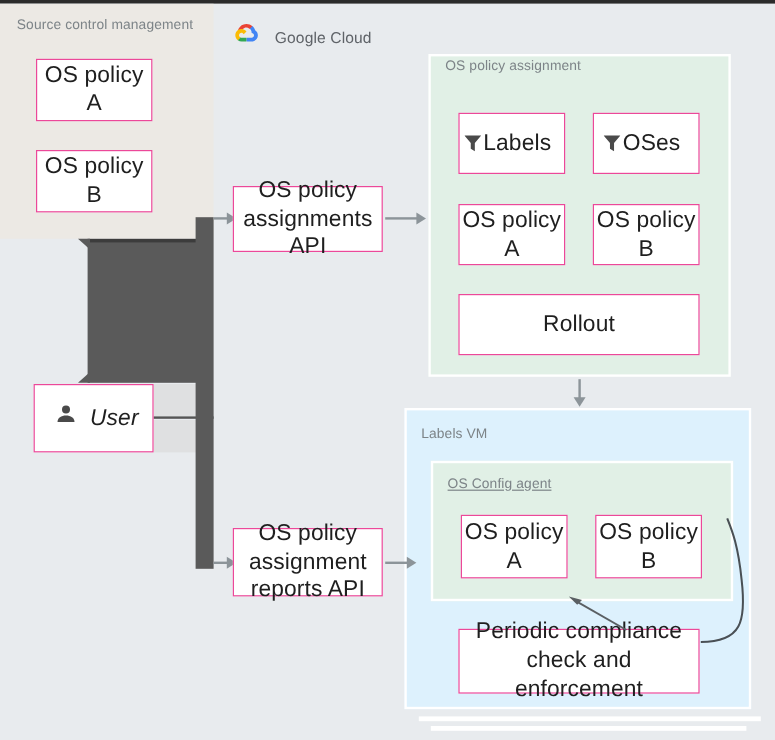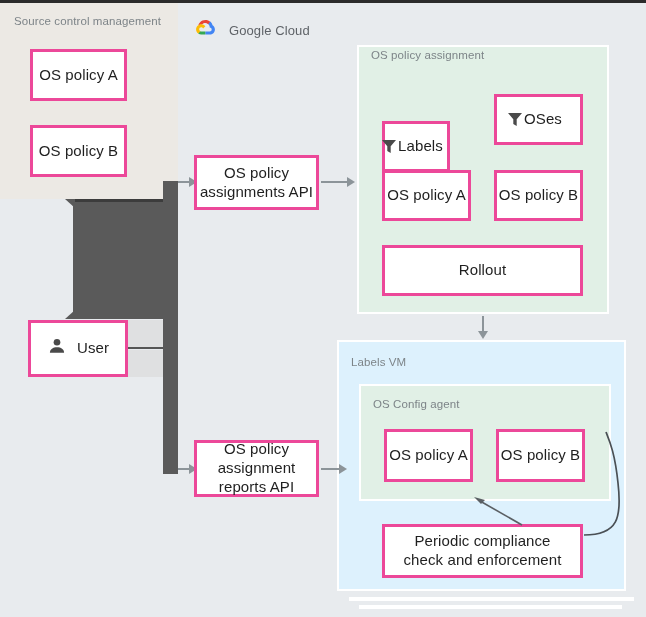--- a/index.html
+++ b/index.html
@@ -57,26 +57,26 @@
     position: absolute;
     background: #ffffff;
     height: 4px;
   }
   .stack-1 { left: 349px; top: 594px; width: 285px; }
   .stack-2 { left: 359px; top: 602px; width: 263px; }
 
   .box {
     position: absolute;
     background: #ffffff;
-    border: 3px solid #ec4899;
+    border: 1px solid #ec4899;
     box-sizing: border-box;
     display: flex;
     align-items: center;
     justify-content: center;
-    font-size: 15px;
+    font-size: 19px;
     color: #1f1f1f;
     text-align: center;
     line-height: 1.25;
     letter-spacing: .1px;
   }
   .box.icon-box { gap: 9px; }
   .funnel {
     display: inline-block;
     width: 0; height: 0;
     position: relative;
@@ -130,20 +130,21 @@
     left: 125px; top: 344px; width: 53px; height: 2px;
     background: #555;
   }
 
   .user-box {
     left: 28px; top: 317px;
     width: 100px; height: 57px;
     justify-content: flex-start;
     padding-left: 16px;
     gap: 10px;
+    font-style: italic;
   }
   .user-icon { flex: 0 0 auto; }
 
   .arrow-line {
     position: absolute;
     background: #8c9499;
     height: 2px;
   }
   .arrow-head {
     position: absolute;
@@ -239,21 +240,21 @@
     <span style="white-space:pre-line;">OS policy
 assignments API</span>
   </div>
 
   <div class="arrow-line" style="left:321px; top:178px; width:28px;"></div>
   <div class="arrow-head" style="left:347px; top:174px;"></div>
 
   <div class="panel assign-panel">
     <div class="panel-label" style="left:12px; top:2px;">OS policy assignment</div>
   </div>
-  <div class="box icon-box" style="left:382px; top:91px; width:68px; height:51px;margin-top:27px;">
+  <div class="box icon-box" style="left:382px; top:91px; width:89px; height:51px;">
     <span class="funnel">
       <svg width="14" height="16" viewBox="0 0 14 16" style="position:absolute; left:-7px; top:-8px;">
         <path d="M0 1h14l-5.3 6.2V14L5.3 12V7.2z" fill="#4a4a4a"></path>
       </svg>
     </span>
     <span>Labels</span>
   </div>
   <div class="box icon-box" style="left:494px; top:91px; width:89px; height:51px;">
     <span class="funnel">
       <svg width="14" height="16" viewBox="0 0 14 16" style="position:absolute; left:-7px; top:-8px;">
@@ -266,21 +267,21 @@
   <div class="box" style="left:494px; top:167px; width:89px; height:51px;">OS policy B</div>
   <div class="box" style="left:382px; top:242px; width:201px; height:51px;">Rollout</div>
 
   <div class="vline" style="left:482px; top:313px; height:19px;"></div>
   <div class="arrow-head-down" style="left:478px; top:328px;"></div>
 
   <div class="panel vm-panel">
     <div class="panel-label" style="left:12px; top:14px;">Labels VM</div>
   </div>
   <div class="panel agent-panel">
-    <div class="panel-label" style="left:12px; top:12px;">OS Config agent</div>
+    <div class="panel-label" style="left:12px; top:12px;text-decoration:underline;">OS Config agent</div>
   </div>
   <div class="box" style="left:384px; top:426px; width:89px; height:53px;">OS policy A</div>
   <div class="box" style="left:496px; top:426px; width:89px; height:53px;">OS policy B</div>
 
   <div class="box" style="left:382px; top:521px; width:201px; height:54px; flex-direction:column;">
     <span style="white-space:pre-line;">Periodic compliance
 check and enforcement</span>
   </div>
 
   <svg class="diag-svg" width="60" height="34">

